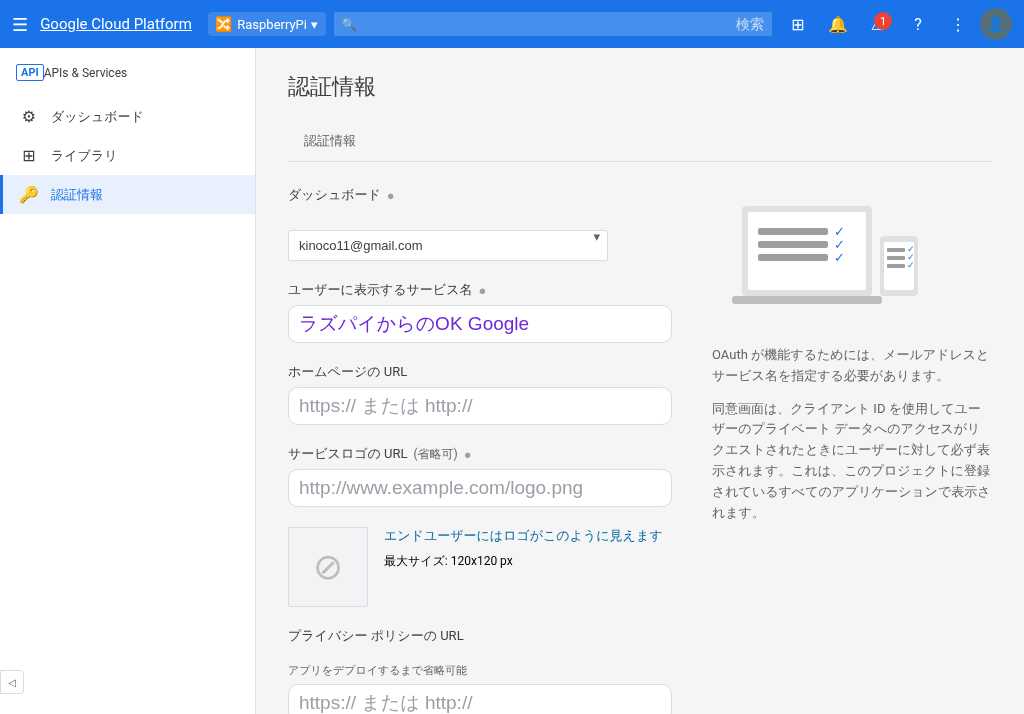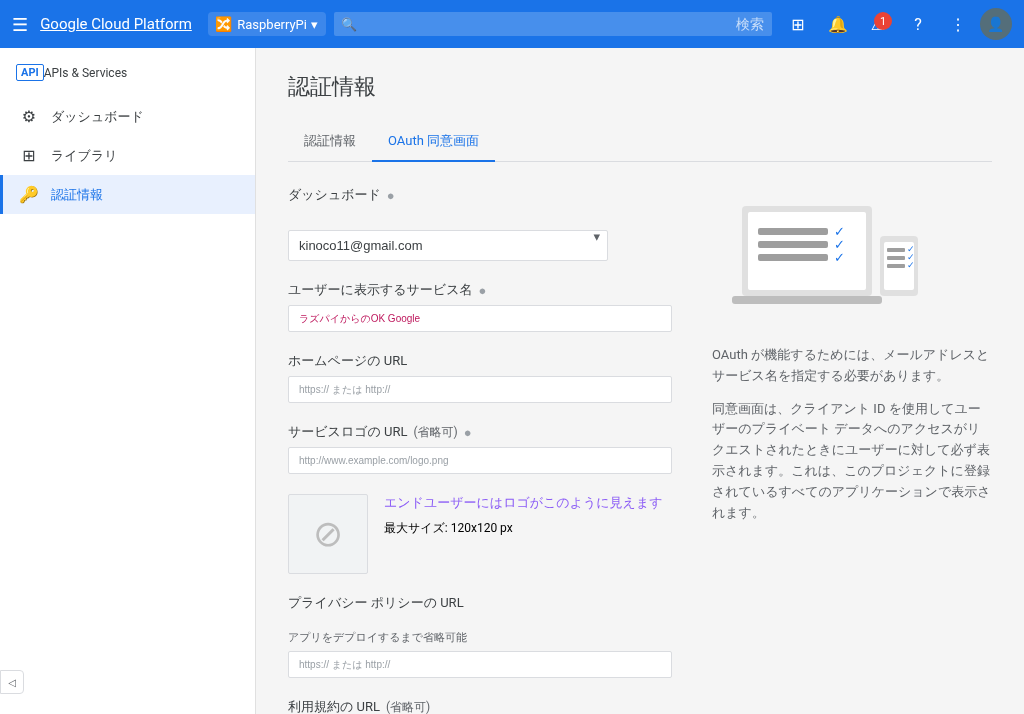--- a/index.html
+++ b/index.html
@@ -253,23 +253,23 @@
       top: 50%;
       transform: translateY(-50%);
       color: #5f6368;
       pointer-events: none;
     }
 
     .form-input {
       width: 100%;
       padding: 7px 10px;
       border: 1px solid #dadce0;
-      border-radius: 2px;
-      font-size: 10px;
-      color: #be185d;
+      border-radius: 10px;
+      font-size: 19px;
+      color: #6d28d9;
       background: white;
       outline: none;
     }
     .form-input::placeholder { color: #9aa0a6; }
 
     .form-input-full { width: 100%; }
 
     
     .logo-preview-row {
       display: flex;
@@ -287,21 +287,21 @@
       justify-content: center;
       color: #bdbdbd;
       font-size: 32px;
       border-radius: 2px;
     }
     .logo-hint {
       font-size: 12px;
       color: #000000;
       padding-top: 4px;
     }
-    .logo-hint-title { font-size: 13px; color: #8b5cf6; margin-bottom: 4px; }
+    .logo-hint-title { font-size: 13px; color: #0369a1; margin-bottom: 4px; }
     .right-panel-text {
       font-size: 13px;
       color: #5f6368;
       line-height: 1.6;
       margin-bottom: 12px;
     }
 
     
     .illustration { margin-bottom: 16px; }
 
@@ -377,23 +377,20 @@
     </nav>
   </aside>
 
   <main class="main-content">
     <h1 class="page-title">認証情報</h1>
 
     <div class="tabs">
       <div class="tab">
         <span>認証情報</span>
       </div>
-      <div class="tab active">
-        <span>OAuth 同意画面</span>
-      </div>
     </div>
 
     <div class="form-section">
       <div class="form-left">
 
         <div class="form-group">
           <div class="form-label">
             <span>ダッシュボード</span>
             <span class="help-icon">●</span>
           </div>

